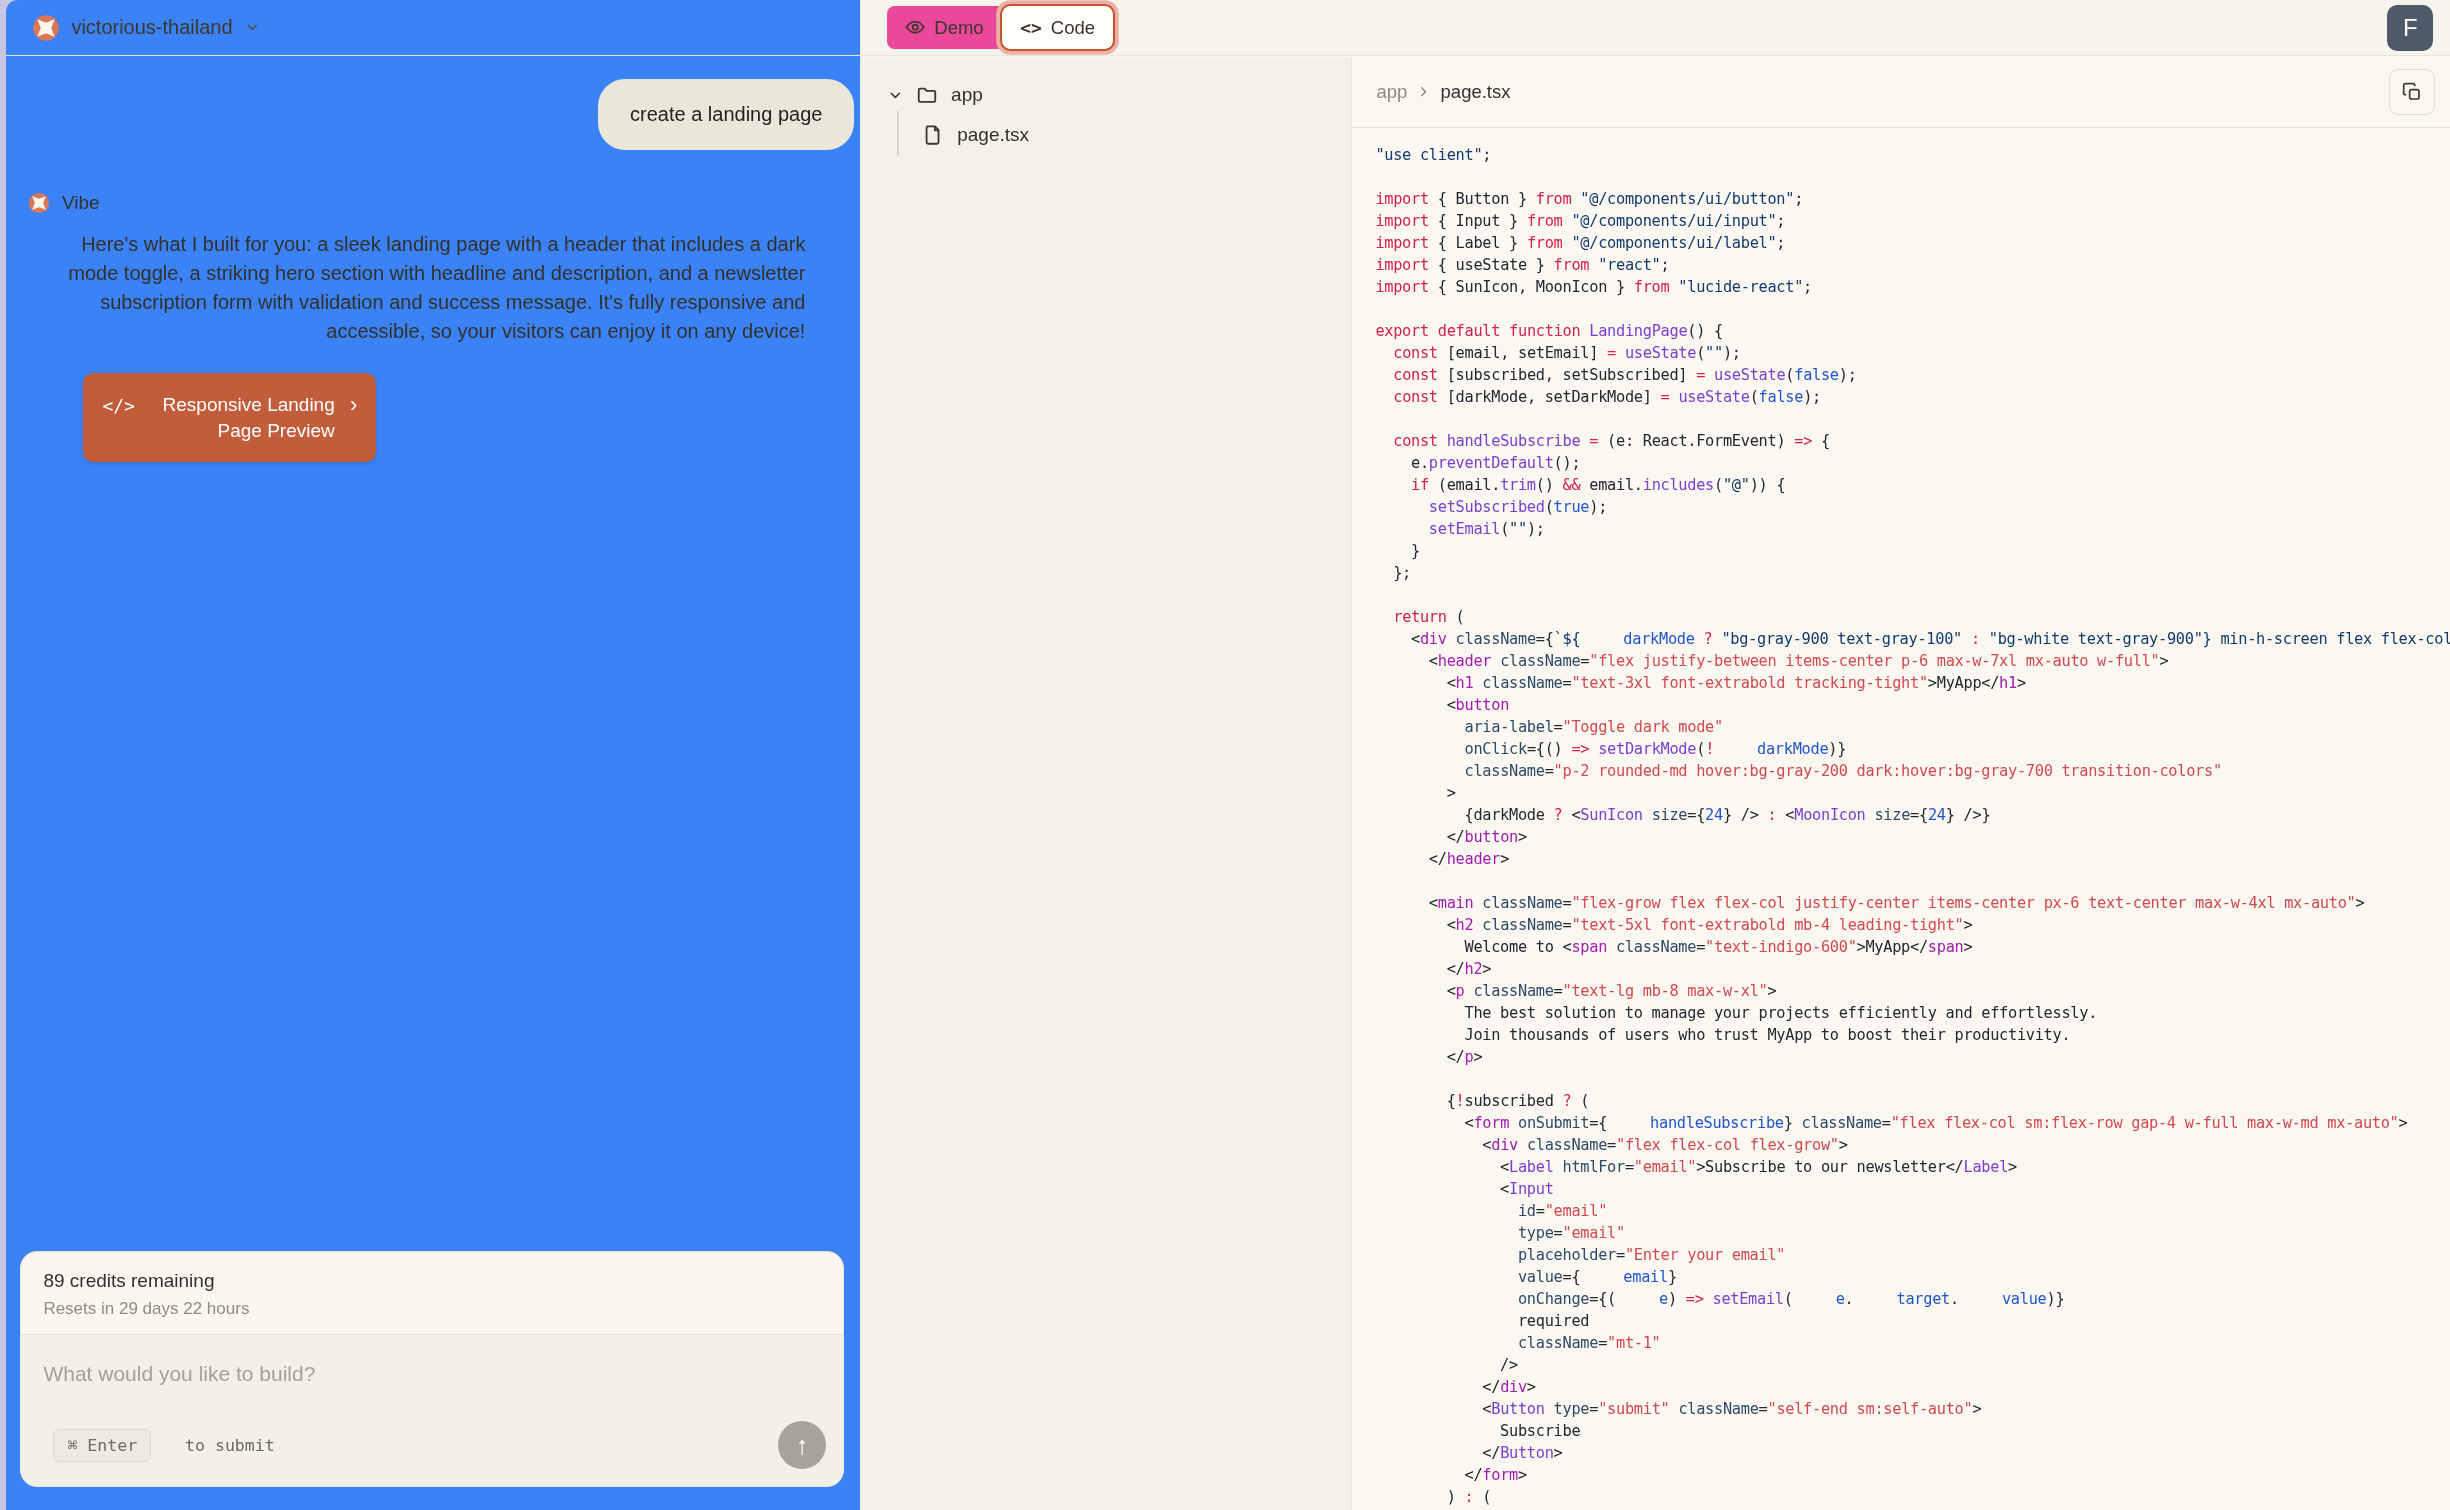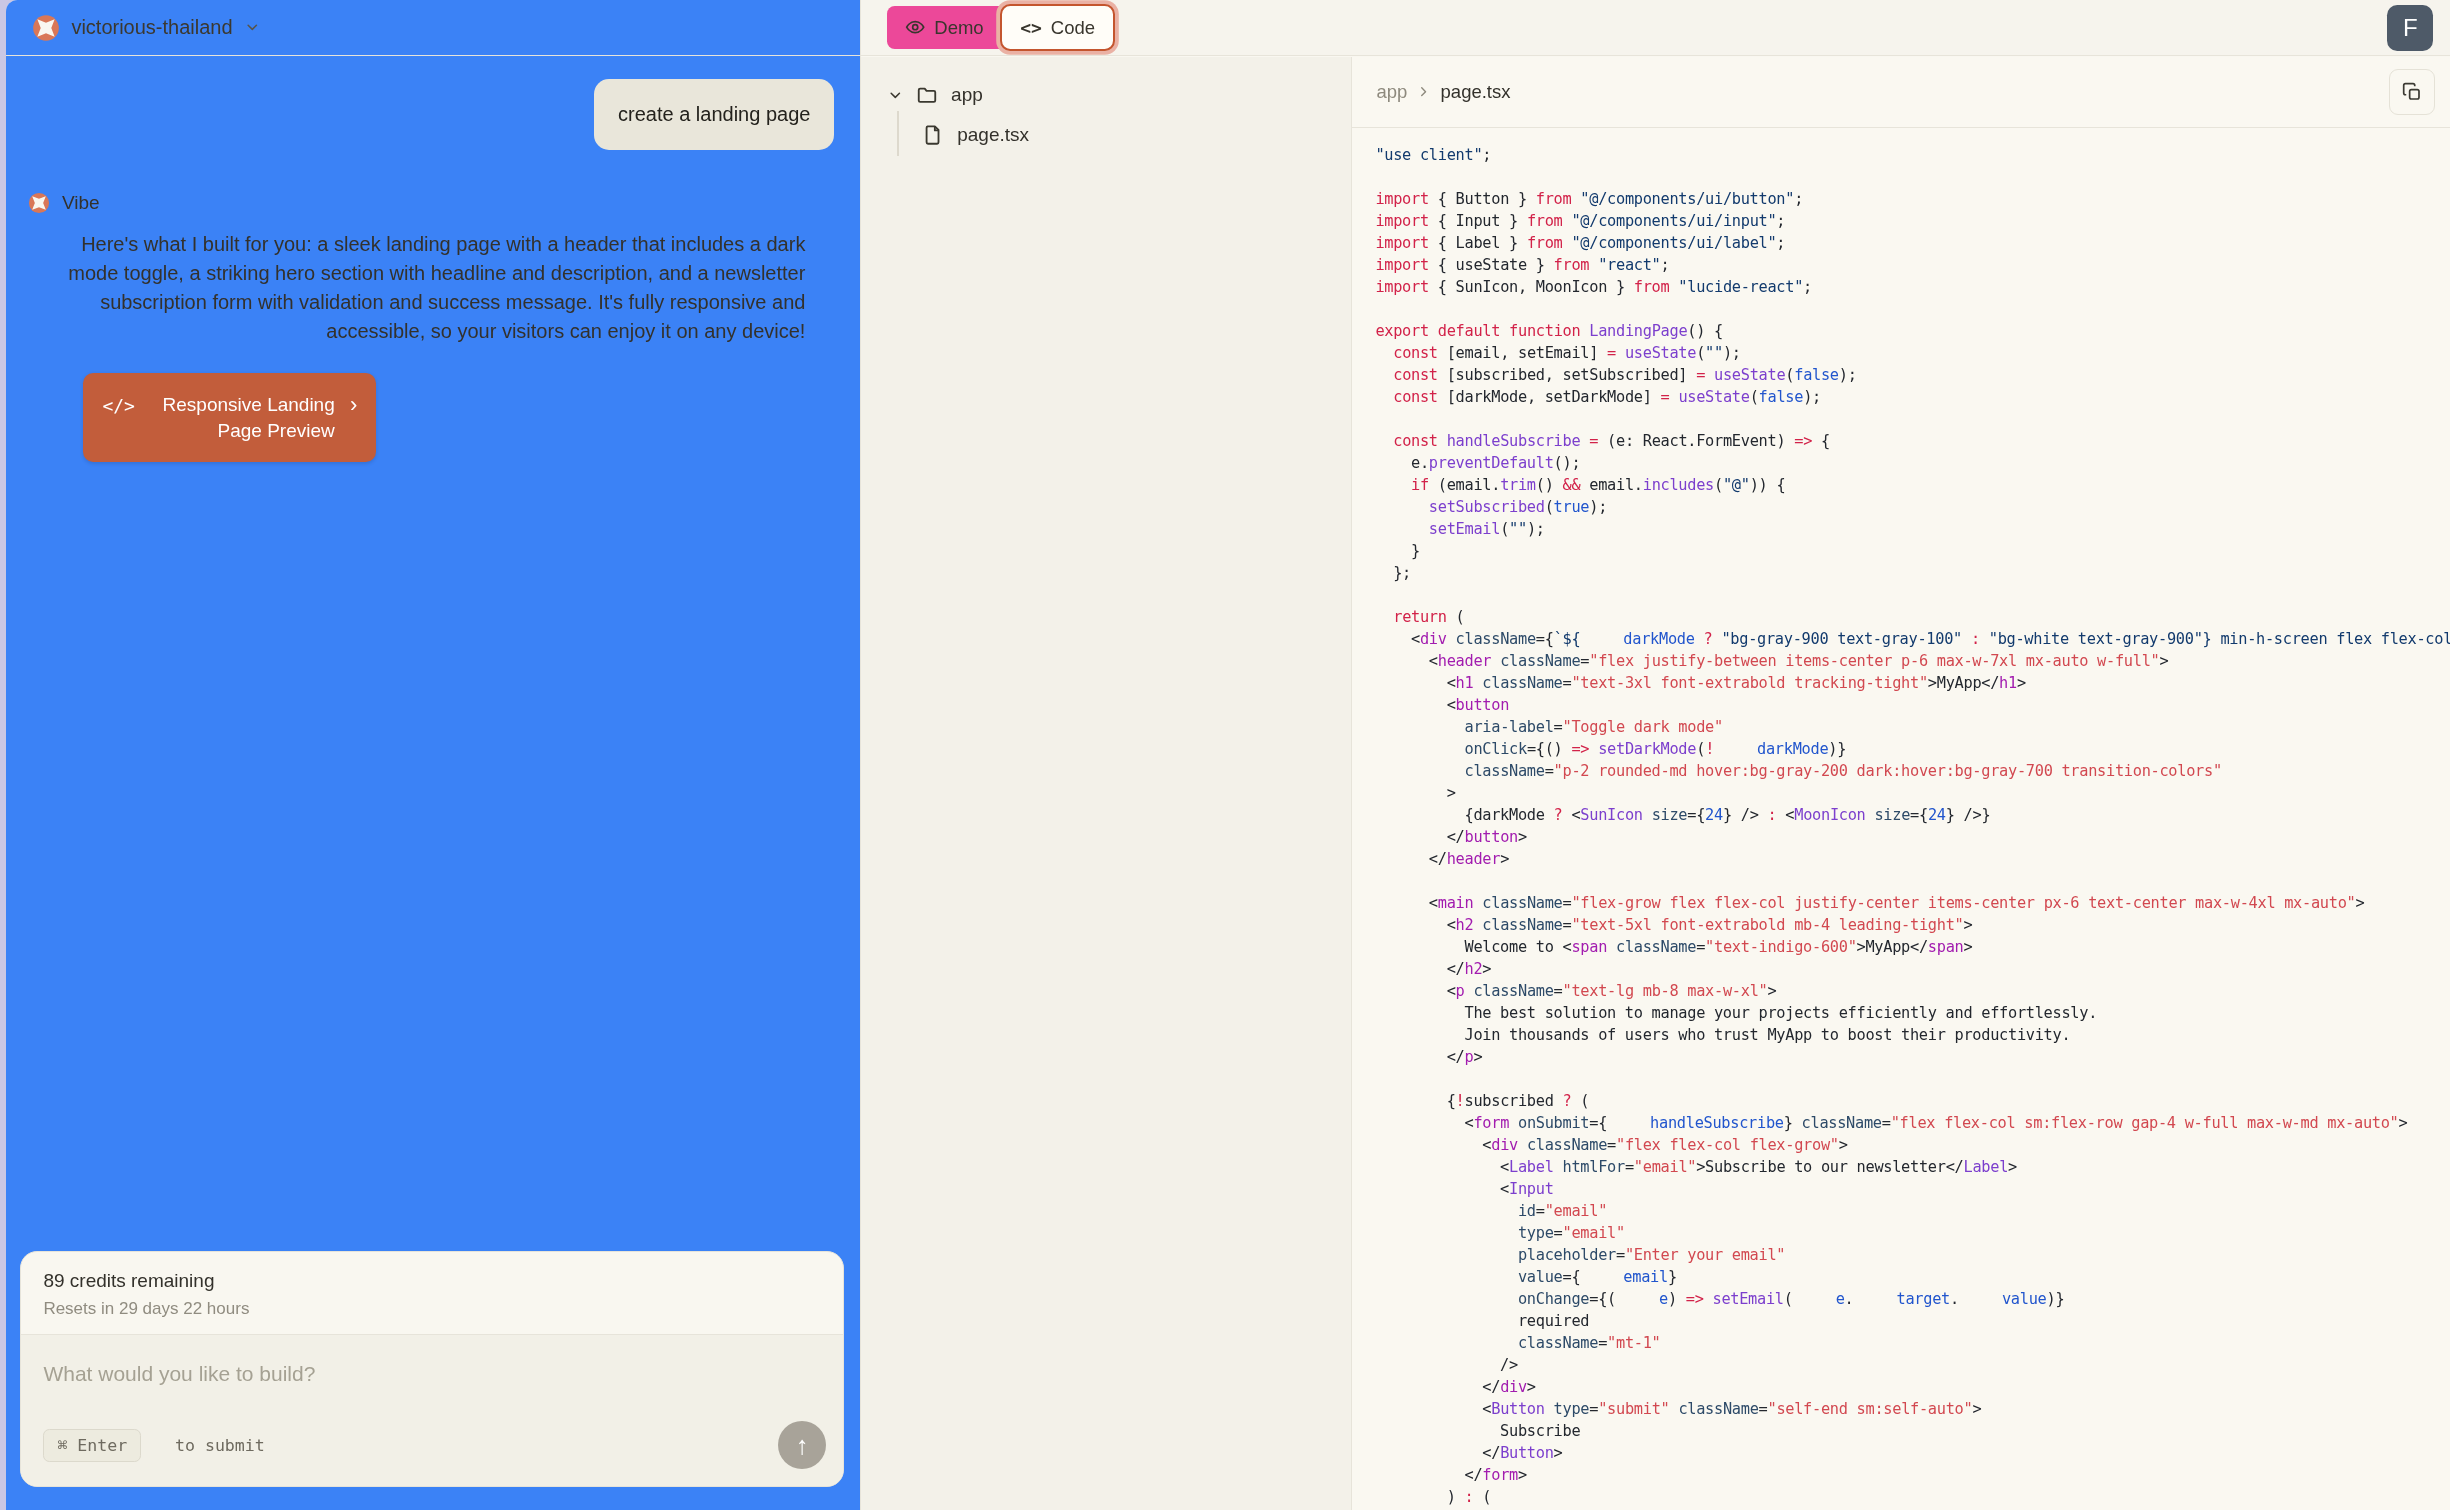--- a/index.html
+++ b/index.html
@@ -11,22 +11,22 @@
 
   
   .chat-panel { position:absolute; left:0; top:0; width:855px; height:100%;
                 background:#3b82f6; border-right:1.3px solid #e7e4da; }
   .chat-topbar { height:56px; border-bottom:1.3px solid #e7e4da; display:flex; align-items:center; padding:0 25.5px; gap:11.5px; }
   .project-title { font-size:20px; font-weight:500; color:#3b382f; }
   .logo { width:28px; height:28px; flex:0 0 auto; }
   .chev-down { width:16.6px; height:16.6px; stroke:#57544a; }
 
   .chat-scroll { position:absolute; top:57px; left:0; right:0; bottom:255px; padding:12.8px 0 0 0; }
-  .user-bubble { margin:9px 26px 0 auto; width:max-content; max-width:574px;
-                 background:#e9e6da; border-radius:15px; padding:24px 24px;
+  .user-bubble { margin:9px 6px 0 auto; width:max-content; max-width:574px;
+                 background:#e9e6da; border-radius:27px; padding:24px 32px;
                  font-size:20px; color:#24221d; }
   .assistant { padding:0 55px 0 22px;text-align:right; }
   .assistant-head { display:flex; align-items:center; gap:11.5px; margin-top:42px; }
   .assistant-head .logo { width:22px; height:22px; }
   .assistant-name { font-size:19px; font-weight:500; color:#33312b; }
   .assistant-text { margin:16.6px 0 0 33px; font-size:20px; line-height:29px; color:#33312c; max-width:798px; }
 
   .artifact-card { display:flex; align-items:flex-start; gap:15.3px; width:293px;
                    margin:27px 0 0 55px; background:#c25d3b; border-radius:10.2px;
                    padding:19px 19px 19px 19px; color:#fff; cursor:pointer;
@@ -36,21 +36,21 @@
   .artifact-chevron { margin-left:auto; font-size:22px; line-height:25.5px; }
 
   
   .composer { position:absolute; left:14px; right:16.6px; bottom:23px;
               border:1.3px solid #e7e4da; border-radius:17px; overflow:hidden; background:#f9f7f0; }
   .credits { padding:18px 22px 15.3px 22px; }
   .credits-main { font-size:19px; color:#33312b; }
   .credits-sub { margin-top:6.4px; font-size:17px; color:#908c80; }
   .composer-input-zone { border-top:1.3px solid #e7e4da; background:#f2f0e7; height:152px; position:relative; }
   .composer-placeholder { position:absolute; top:27px; left:22px; font-size:21px; color:#a5a193; }
-  .composer-bottom { position:absolute; left:22px; right:16.6px; bottom:16.6px; display:flex; align-items:center; }
+  .composer-bottom { position:absolute; left:32px; right:16.6px; bottom:16.6px; display:flex; align-items:center; }
   .kbd-chip { font-family:"DejaVu Sans Mono", monospace; font-size:16.6px; color:#6e6a5f;
               background:#edebdf; border:1.3px solid #dcd9cc; border-radius:6.4px; padding:6.4px 12.8px; }
   .submit-hint { font-family:"DejaVu Sans Mono", monospace; font-size:16.6px; color:#6e6a5f; margin-left:34px; }
   .send-btn { margin-left:auto; width:48px; height:48px; border-radius:50%;
               background:#a8a399; border:none; color:#fff; font-size:25.5px; line-height:48px;
               text-align:center; cursor:pointer; }
 
   
   .right-region { position:absolute; left:855px; right:0; top:0; bottom:0; }
   .right-topbar { height:56px; background:#f6f4ed; border-bottom:1.3px solid #e7e4da;

